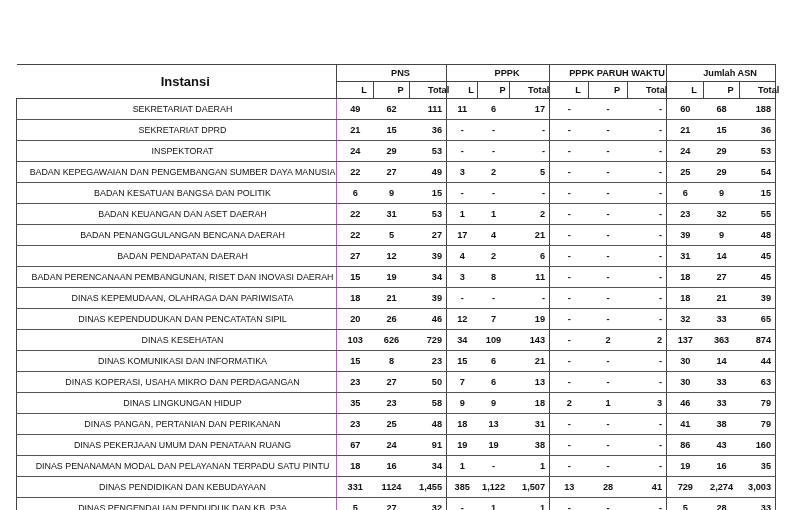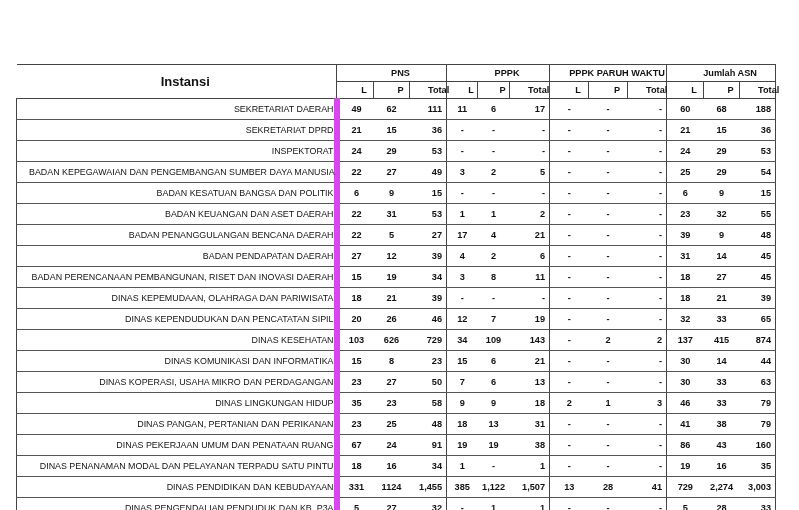--- a/index.html
+++ b/index.html
@@ -8,21 +8,21 @@
   .title { position: absolute; left: 0; top: 31px; width: 799px; text-align: center;
            font-size: 9.2px; font-weight: bold; line-height: 11.5px; }
   table { position: absolute; left: 16px; top: 64px; border-collapse: collapse;
           table-layout: fixed; width: 759px; font-size: 9.2px; }
   th, td { padding: 0; }
   th { font-weight: bold; text-align: center; padding-left: 18px; }
   .grp { height: 16px; border-top: 1.6px solid #444; border-left: 1px solid #444; border-right: 1px solid #444; }
   .sub { height: 16px; border-top: 1px solid #444; border-bottom: 1px solid #444; border-left: 1px solid #444; border-right: 1px solid #444; }
   th.inst { border-top: 1.6px solid #444; border-bottom: 1px solid #444; font-size: 13px; border-left: none; }
   td { height: 20px; border-bottom: 1.2px solid #555; font-weight: bold; text-align: right; padding-right: 4px; }
-  td.name { text-align: right; font-weight: normal; padding-left: 12px; padding-right: 0; border-left: 1px solid #444; border-right: 6px solid #d946ef; white-space: nowrap; font-size: 8.9px; }
+  td.name { text-align: center; font-weight: normal; padding-left: 12px; padding-right: 0; border-left: 1px solid #444; border-right: 1px solid #d946ef; white-space: nowrap; font-size: 8.9px; }
   td.c { text-align: center; padding-right: 0; }
   td.gend { border-right: 1px solid #444; }
   td.last { border-right: 1.2px solid #444; }
 </style>
 </head>
 <body>
 
 <div class="title">
 </div>
 
@@ -236,21 +236,21 @@
         <td class="c">103</td>
         <td class="c">626</td>
         <td class="gend">729</td>
         <td class="c">34</td>
         <td class="c">109</td>
         <td class="gend">143</td>
         <td class="c">-</td>
         <td class="c">2</td>
         <td class="gend">2</td>
         <td class="c">137</td>
-        <td class="c">415</td>
+        <td class="c">363</td>
         <td class="gend last">874</td>
       </tr>
       <tr>
         <td class="name">DINAS KOMUNIKASI DAN INFORMATIKA</td>
         <td class="c">15</td>
         <td class="c">8</td>
         <td class="gend">23</td>
         <td class="c">15</td>
         <td class="c">6</td>
         <td class="gend">21</td>

